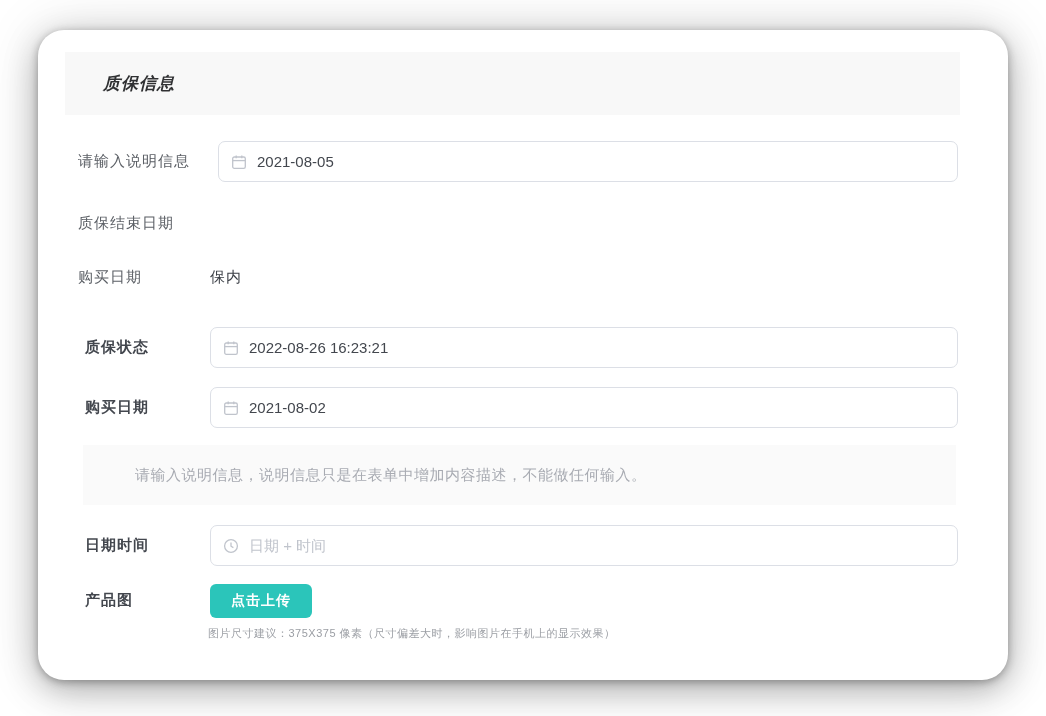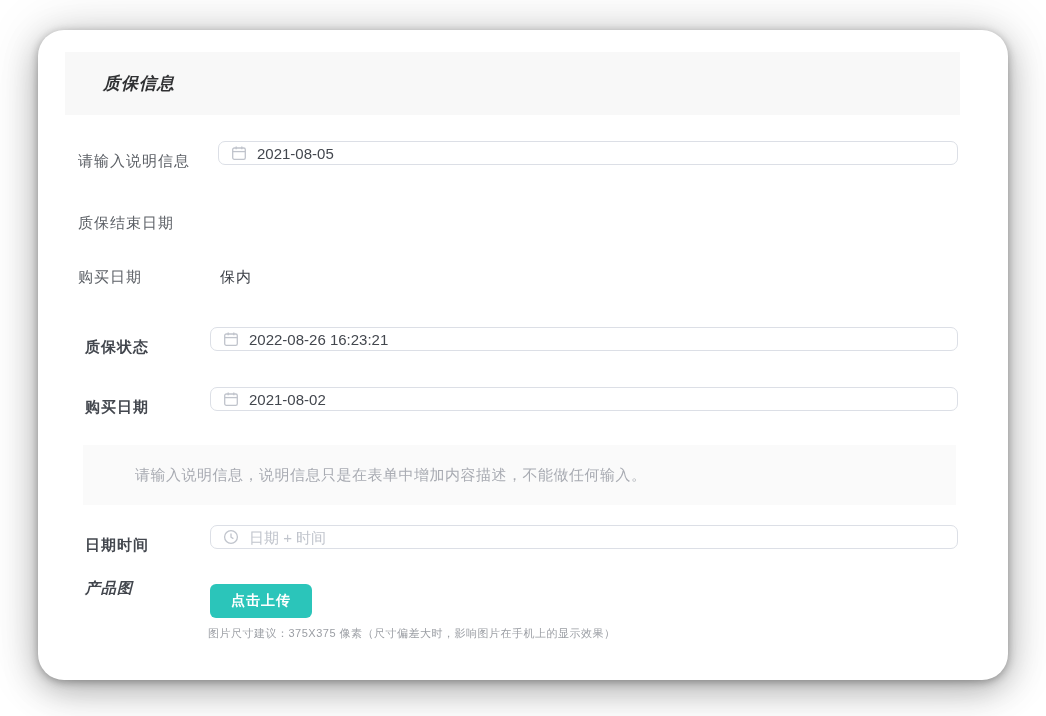--- a/index.html
+++ b/index.html
@@ -17,34 +17,34 @@
     position:absolute; left:27px; top:22px; width:895px; height:63px;
     background:#f8f8f8; display:flex; align-items:center; padding-left:38px;font-style:italic;
   }
   .card-header .title { font-size:17px; font-weight:700; color:#303133; letter-spacing:1px; }
 
   .label-1 { position:absolute; left:40px; font-size:15px; color:#5c6066; letter-spacing:1px; }
   .label-2 { position:absolute; left:47px; font-size:15px; font-weight:700; color:#43474e; letter-spacing:1px; }
   .row-label { display:flex; align-items:center; height:41px; }
 
   .input-box {
-    position:absolute; height:24px; background:#fff;
+    position:absolute; height:41px; background:#fff;
     border:1px solid #dcdfe6; border-radius:7px;
     display:flex; align-items:center; padding:0 12px; gap:10px;
   }
   .input-box input {
     border:none; outline:none; background:transparent; flex:1;
     font-size:15px; color:#43474e; font-family:inherit;
   }
   .input-box input::placeholder { color:#c0c4cc; }
   .ib-1 { left:180px; width:740px; }
   .ib-2 { left:172px; width:748px; }
   .icon { display:flex; align-items:center; justify-content:center; width:16px; height:16px; flex:0 0 auto; }
 
-  .status-value { position:absolute; left:182px; font-size:15px; color:#3a3e45; letter-spacing:1px;text-align:right; }
+  .status-value { position:absolute; left:172px; font-size:15px; color:#3a3e45; letter-spacing:1px;text-align:right; }
 
   .note-bar {
     position:absolute; left:45px; top:415px; width:873px; height:60px;
     background:#fafafa; display:flex; align-items:center; padding-left:25px;
   }
   .note-bar span { font-size:15px; color:#a8abb2; letter-spacing:0.5px;margin-left:27px; }
 
   .upload-btn {
     position:absolute; left:172px; top:554px; height:34px; padding:4px 21px;
     background:#2bc5ba; border:none; border-radius:6px; cursor:pointer;
@@ -57,21 +57,21 @@
     font-size:11px; color:#9b9ea4; letter-spacing:0.5px;
   }
 
   
   .r-warranty-start  { top:111px; }
   .r-warranty-end    { top:173px; }
   .r-status          { top:238px; height:20px; }
   .r-install         { top:297px; }
   .r-purchase        { top:357px; }
   .r-datetime        { top:495px; }
-  .r-product-label   { top:538px; height:41px;font-style:italic; }
+  .r-product-label   { top:550px; height:41px; }
 </style>
 </head>
 <body>
 
 <div class="stage">
   <div class="card">
 
     <div class="card-header">
       <span class="title">质保信息</span>
     </div>

